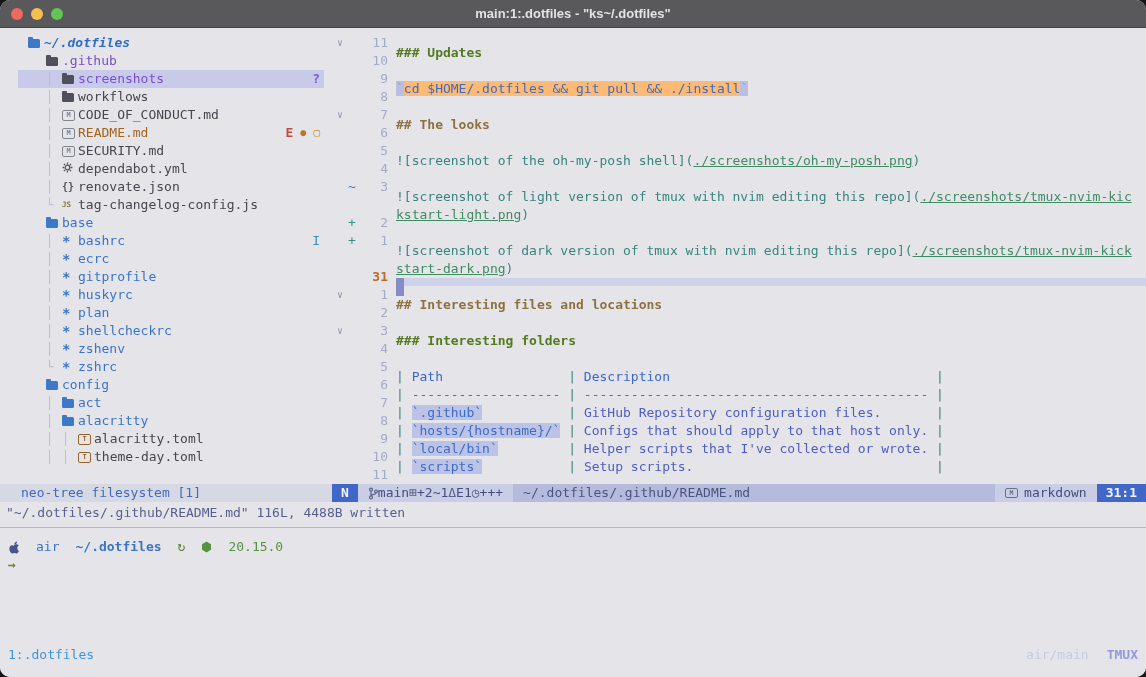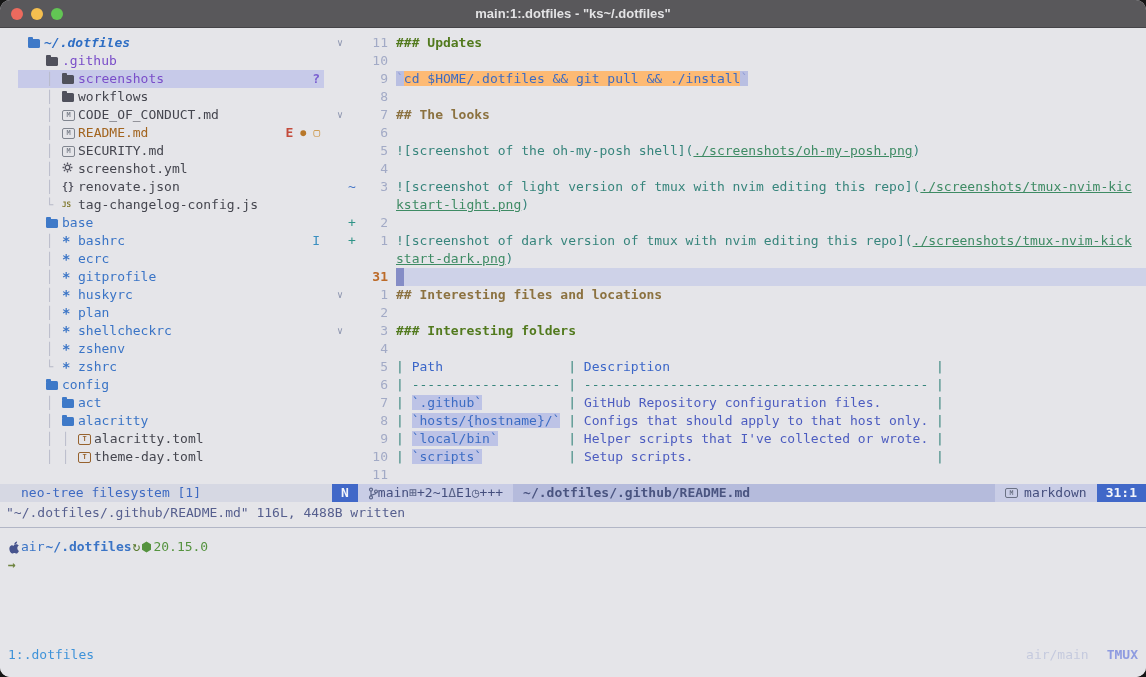--- a/index.html
+++ b/index.html
@@ -57,21 +57,21 @@
   .ic-star { color:#3a74c6; font-size:14px; font-weight:bold; line-height:10px; }
 
   
   .editor { position:absolute; top:6px; left:332px; right:0; height:450px; overflow:hidden; }
   .eline { height:18px; display:flex; }
   .efold { width:16px; padding-left:5px; color:#8e96b0; font-size:10px; flex:none; }
   .esign { width:14px; flex:none; }
   .esign.chg { color:#4878c8; } .esign.add { color:#2f9488; }
   .enum { width:26px; text-align:right; color:#a2aac6; flex:none; }
   .enum.cur { color:#bc6a28; font-weight:bold; }
-  .ltext { flex:1; white-space:pre; margin-left:8px; }
+  .ltext { flex:1; white-space:pre; margin-left:8px;margin-top:10px; }
   .eline.curline .ltext { background:#ced2e8; }
   .s-h2 { color:#8c7240; font-weight:bold; }
   .s-h3 { color:#527a1e; font-weight:bold; }
   .s-code { background:#fdba74; color:#3c6cc4; }
   .s-tick { background:#b9bfe2; color:#8f9cd6; }
   .s-link { color:#37857c; }
   .s-url  { color:#3e8b64; text-decoration:underline; }
   .s-pipe, .s-dash { color:#37857c; }
   .s-th { color:#3b66c8; font-weight:normal;text-align:center; }
   .s-cell { color:#4c5cc0; }
@@ -80,32 +80,32 @@
   .s-cursor { background:#858dc6; color:#858dc6; display:inline-block; width:8px; }
 
   
   .statusbar { position:absolute; top:456px; left:0; right:0; height:18px; display:flex; }
   .sb-tree { width:332px; flex:none; background:#d6d8e3; color:#3e6ac2; padding-left:21px; }
   .sb-main { flex:1; display:flex; background:#c9cde6; color:#454f7e; align-items:center; }
   .mode-badge { background:#4168c8; color:#f2f4fa; font-weight:bold; padding:0 9px; flex:none; }
   .sb-git { display:flex; align-items:center; padding:0 10px; flex:none; }
   .sb-git .ic { color:#5a6488; }
   .sb-path { flex:1; background:#b5bbdc; padding:0 10px; color:#4a5480;
-             overflow:hidden; white-space:nowrap;font-weight:bold; }
+             overflow:hidden; white-space:nowrap; }
   .sb-ft { display:flex; align-items:center; gap:6px; padding:0 10px; flex:none; }
   .mdbox { display:inline-flex; width:13px; height:10px; border:1px solid #6b7285; border-radius:2px;
            color:#6b7285; font-size:6.5px; font-weight:bold; align-items:center; justify-content:center; }
   .pos-badge { background:#4168c8; color:#f2f4fa; font-weight:bold; padding:0 9px; flex:none; }
 
   .msgline { position:absolute; top:476px; left:6px; right:0; height:18px; color:#565f8e; white-space:pre; }
 
   .pane-sep { position:absolute; top:499px; left:0; right:0; height:1px; background:#b2b6c6; }
 
   
-  .prompt1 { position:absolute; top:510px; left:8px; height:18px; display:flex; align-items:center; gap:1px; }
+  .prompt1 { position:absolute; top:510px; left:8px; height:18px; display:flex; align-items:center; gap:16px; }
   .p-host, .p-cwd { color:#3a74c6; }
   .p-cwd { font-weight:bold; }
   .p-refresh { color:#5a7a2f; }
   .p-node { color:#55933f; }
   .prompt2 { position:absolute; top:528px; left:8px; height:18px; color:#6f8440; font-weight:bold; }
 
   
   .tmuxbar { position:absolute; top:618px; left:8px; right:8px; height:18px; display:flex; align-items:flex-end; }
   .tm-win { color:#3f93d9; }
   .tm-spacer { flex:1; }
@@ -134,21 +134,21 @@
         <div class="trow selected" style="padding-left: 46px;"><span class="guide">│</span><span class="ticon"><span class="fold-ic "></span></span><span class="tlabel t-purple">screenshots</span><span class="badges"><span class="b-untracked">?</span></span></div>
         <div class="trow" style="padding-left: 46px;"><span class="guide">│</span><span class="ticon"><span class="fold-ic "></span></span><span class="tlabel t-plain">workflows</span></div>
         <div class="trow" style="padding-left: 46px;"><span class="guide">│</span><span class="ticon"><span class="filebox">M</span></span><span class="tlabel t-plain">CODE_OF_CONDUCT.md</span></div>
         <div class="trow" style="padding-left: 46px;"><span class="guide">│</span><span class="ticon"><span class="filebox">M</span></span><span class="tlabel t-modified">README.md</span><span class="badges"><span class="b-error">E</span><span class="b-dot">●</span><span class="b-square">▢</span></span></div>
         <div class="trow" style="padding-left: 46px;"><span class="guide">│</span><span class="ticon"><span class="filebox">M</span></span><span class="tlabel t-plain">SECURITY.md</span></div>
         <div class="trow" style="padding-left: 46px;"><span class="guide">│</span><span class="ticon"><span><svg width="11" height="11" viewBox="0 0 10 10">
                 <g stroke="#52525e" stroke-width="1.2" fill="none">
                   <circle cx="5" cy="5" r="2.1"></circle>
                   <path d="M5 .5V2M5 8v1.5M.5 5H2M8 5h1.5M1.7 1.7l1.1 1.1M7.2 7.2l1.1 1.1M8.3 1.7 7.2 2.8M2.8 7.2 1.7 8.3"></path>
                 </g>
-              </svg></span></span><span class="tlabel t-plain">screenshot.yml</span></div>
+              </svg></span></span><span class="tlabel t-plain">dependabot.yml</span></div>
         <div class="trow" style="padding-left: 46px;"><span class="guide">│</span><span class="ticon"><span class="ic-braces">{}</span></span><span class="tlabel t-plain">renovate.json</span></div>
         <div class="trow" style="padding-left: 46px;"><span class="guide">└</span><span class="ticon"><span class="ic-js">JS</span></span><span class="tlabel t-plain">tag-changelog-config.js</span></div>
         <div class="trow" style="padding-left: 46px;"><span class="ticon"><span class="fold-ic blue"></span></span><span class="tlabel t-blue">base</span></div>
         <div class="trow" style="padding-left: 46px;"><span class="guide">│</span><span class="ticon"><span class="ic-star">*</span></span><span class="tlabel t-blue">bashrc</span><span class="badges"><span class="b-info">I</span></span></div>
         <div class="trow" style="padding-left: 46px;"><span class="guide">│</span><span class="ticon"><span class="ic-star">*</span></span><span class="tlabel t-blue">ecrc</span></div>
         <div class="trow" style="padding-left: 46px;"><span class="guide">│</span><span class="ticon"><span class="ic-star">*</span></span><span class="tlabel t-blue">gitprofile</span></div>
         <div class="trow" style="padding-left: 46px;"><span class="guide">│</span><span class="ticon"><span class="ic-star">*</span></span><span class="tlabel t-blue">huskyrc</span></div>
         <div class="trow" style="padding-left: 46px;"><span class="guide">│</span><span class="ticon"><span class="ic-star">*</span></span><span class="tlabel t-blue">plan</span></div>
         <div class="trow" style="padding-left: 46px;"><span class="guide">│</span><span class="ticon"><span class="ic-star">*</span></span><span class="tlabel t-blue">shellcheckrc</span></div>
         <div class="trow" style="padding-left: 46px;"><span class="guide">│</span><span class="ticon"><span class="ic-star">*</span></span><span class="tlabel t-blue">zshenv</span></div>

